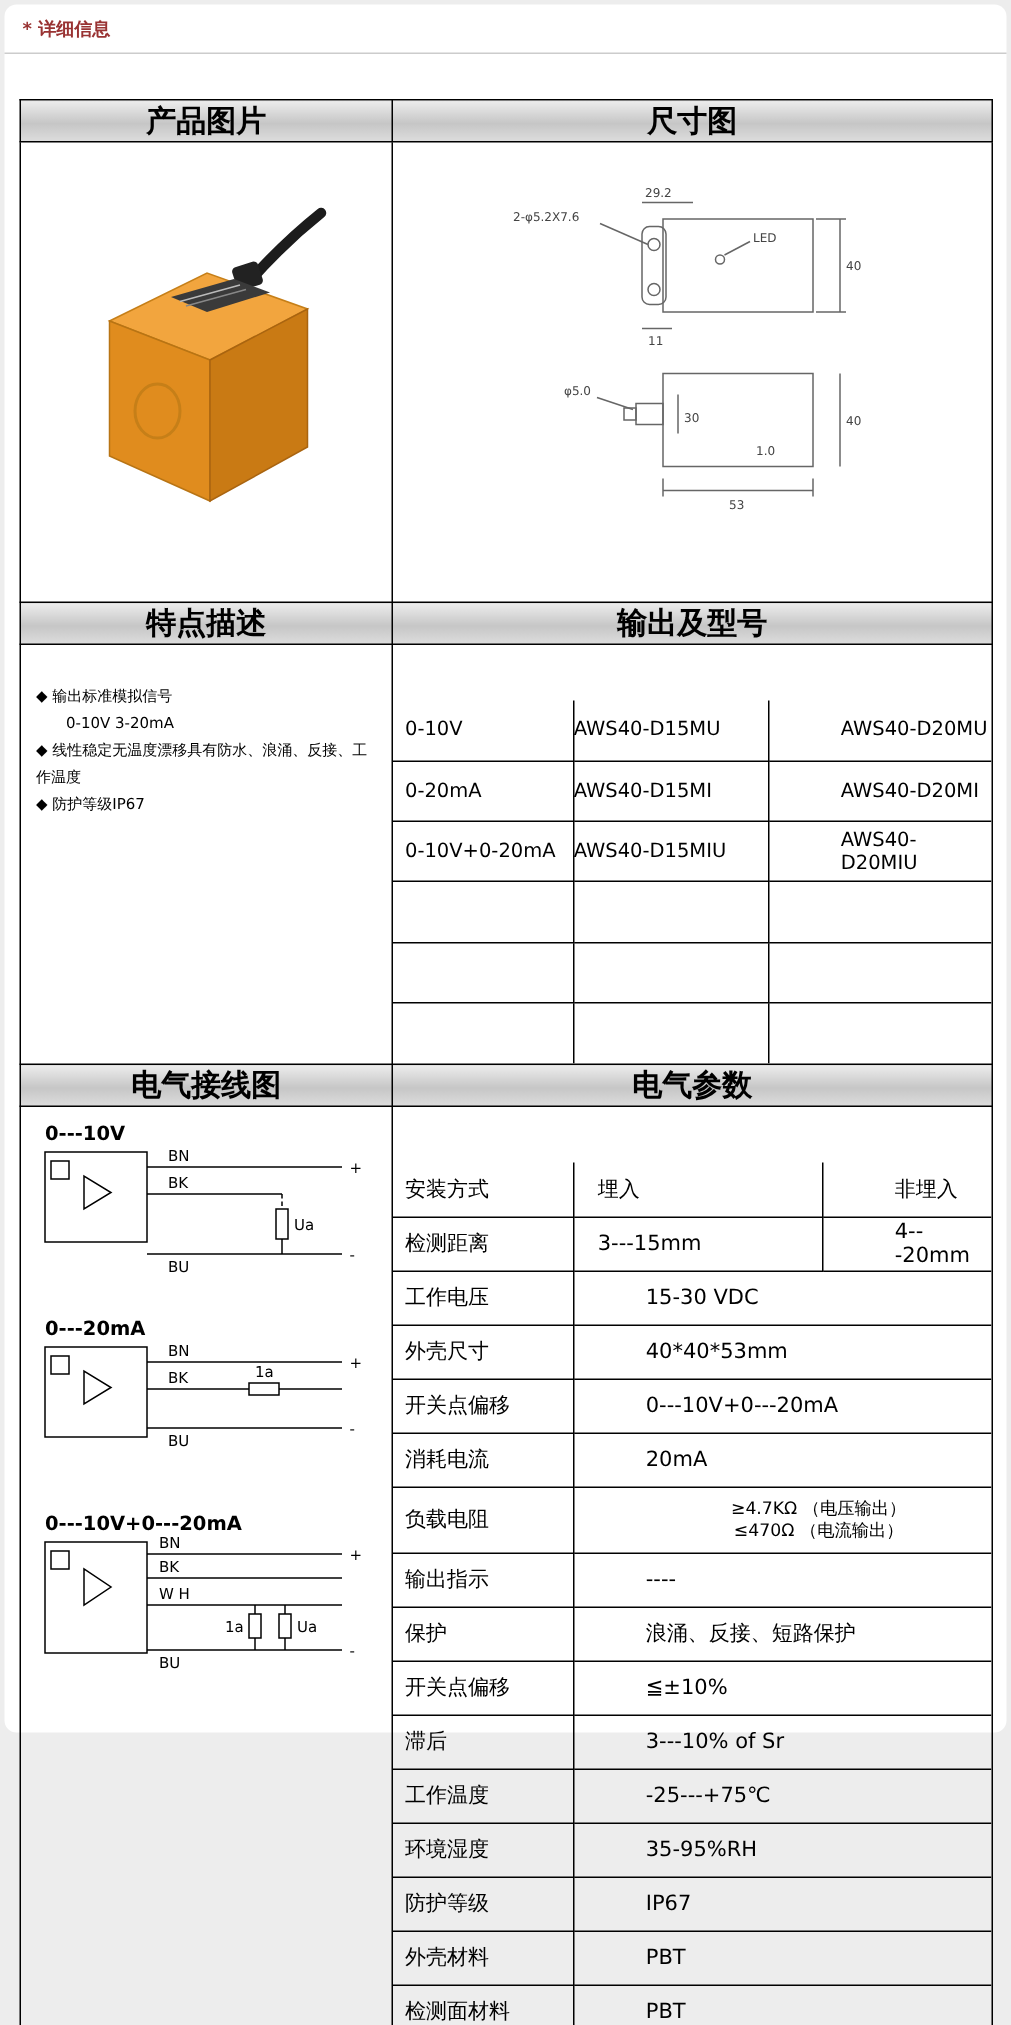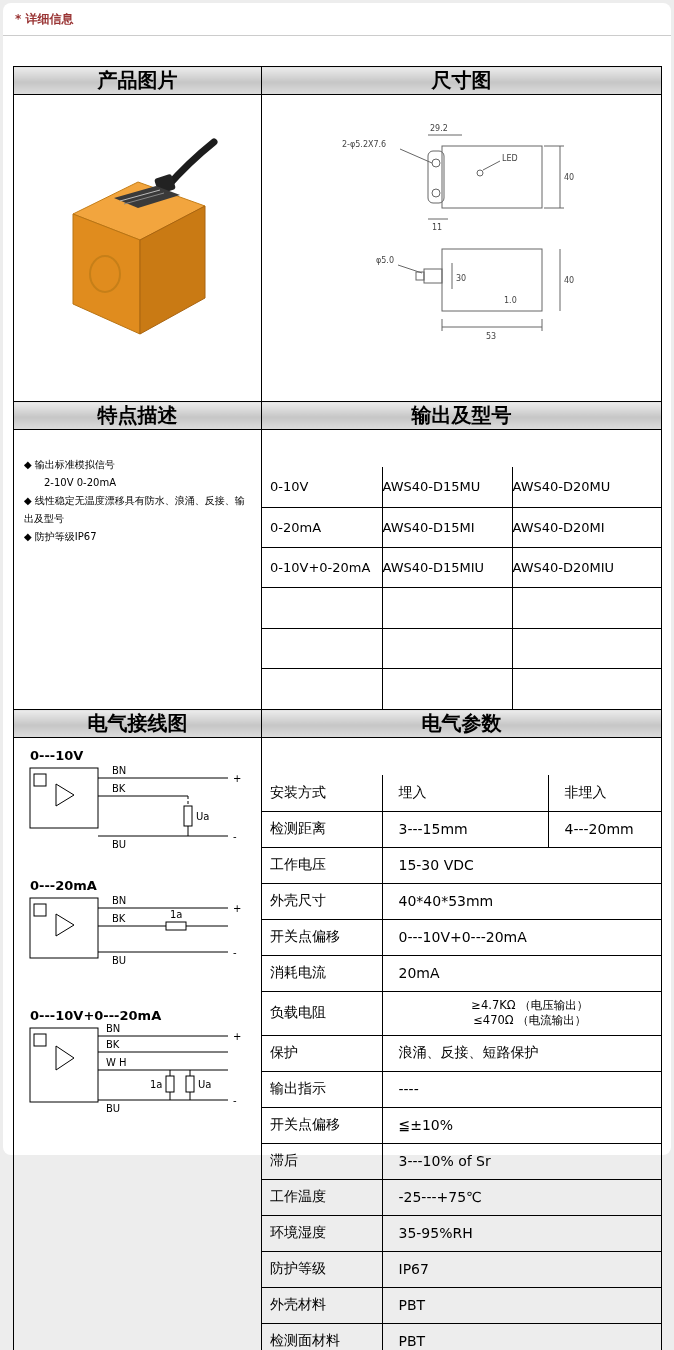--- a/index.html
+++ b/index.html
@@ -16,21 +16,21 @@
   tr.r-c1 { height: 307px; }
   tr.r-c2 { height: 243px; }
   tr.r-c3 { height: 653px; }
   td.center-cell { text-align: center; vertical-align: middle !important; }
   td.nested { padding: 0; vertical-align: top; }
   table.inner { border-collapse: collapse; table-layout: fixed; width: 100%; margin-top: 37px; }
   table.inner td { border: 1px solid #000; vertical-align: middle; }
   table.inner tr:first-child td { border-top: none; }
   table.inner tr:last-child td { border-bottom: none; }
   table.inner td:first-child { border-left: none; }
-  table.inner td:last-child { border-right: none; }
+  table.inner td:last-child { border-right: none; padding-left: 48px; }
   table.models { height: 242px; }
   table.models tr { height: 40px; }
   .m-out { font-size: 13px; text-align: left; padding-left: 8px; }
   .m-model { font-size: 13px; text-align: left; }
   table.params { height: 652px; }
   table.params tr { height: 36px; }
   table.params tr.tall { height: 44px; }
   .p-label { font-size: 14px; padding-left: 8px; }
   .p-value { font-size: 14px; padding-left: 16px; }
   .p-value.small div { font-size: 11.5px; line-height: 15px; text-align: center; }
@@ -117,22 +117,22 @@
 
       <tr class="r-hdr">
         <td class="hdr">特点描述</td>
         <td class="hdr">输出及型号</td>
       </tr>
 
       <tr class="r-c2">
         <td>
           <div class="features">
             <div>◆ 输出标准模拟信号</div>
-            <div class="feat-sub">2-10V 0-20mA</div>
-            <div>◆ 线性稳定无温度漂移具有防水、浪涌、反接、输出及型号</div>
+            <div class="feat-sub">0-10V 3-20mA</div>
+            <div>◆ 线性稳定无温度漂移具有防水、浪涌、反接、工作温度</div>
             <div>◆ 防护等级IP67</div>
           </div>
         </td>
         <td class="nested">
           <table class="inner models">
             <colgroup>
                 <col style="width:120px">
                 <col style="width:130px">
                 <col>
               </colgroup>
@@ -273,26 +273,26 @@
                 <td class="p-value" colspan="2">20mA</td>
               </tr>
               <tr class="tall">
                 <td class="p-label">负载电阻</td>
                 <td class="p-value small" colspan="2">
                   <div>≥4.7KΩ （电压输出）</div>
                   <div>≤470Ω （电流输出）</div>
                 </td>
               </tr>
               <tr>
+                <td class="p-label">输出指示</td>
+                <td class="p-value" colspan="2">----</td>
+              </tr>
+              <tr>
                 <td class="p-label">保护</td>
                 <td class="p-value" colspan="2">浪涌、反接、短路保护</td>
-              </tr>
-              <tr>
-                <td class="p-label">输出指示</td>
-                <td class="p-value" colspan="2">----</td>
               </tr>
               <tr>
                 <td class="p-label">开关点偏移</td>
                 <td class="p-value" colspan="2">≦±10%</td>
               </tr>
               <tr>
                 <td class="p-label">滞后</td>
                 <td class="p-value" colspan="2">3---10% of Sr</td>
               </tr>
               <tr>

